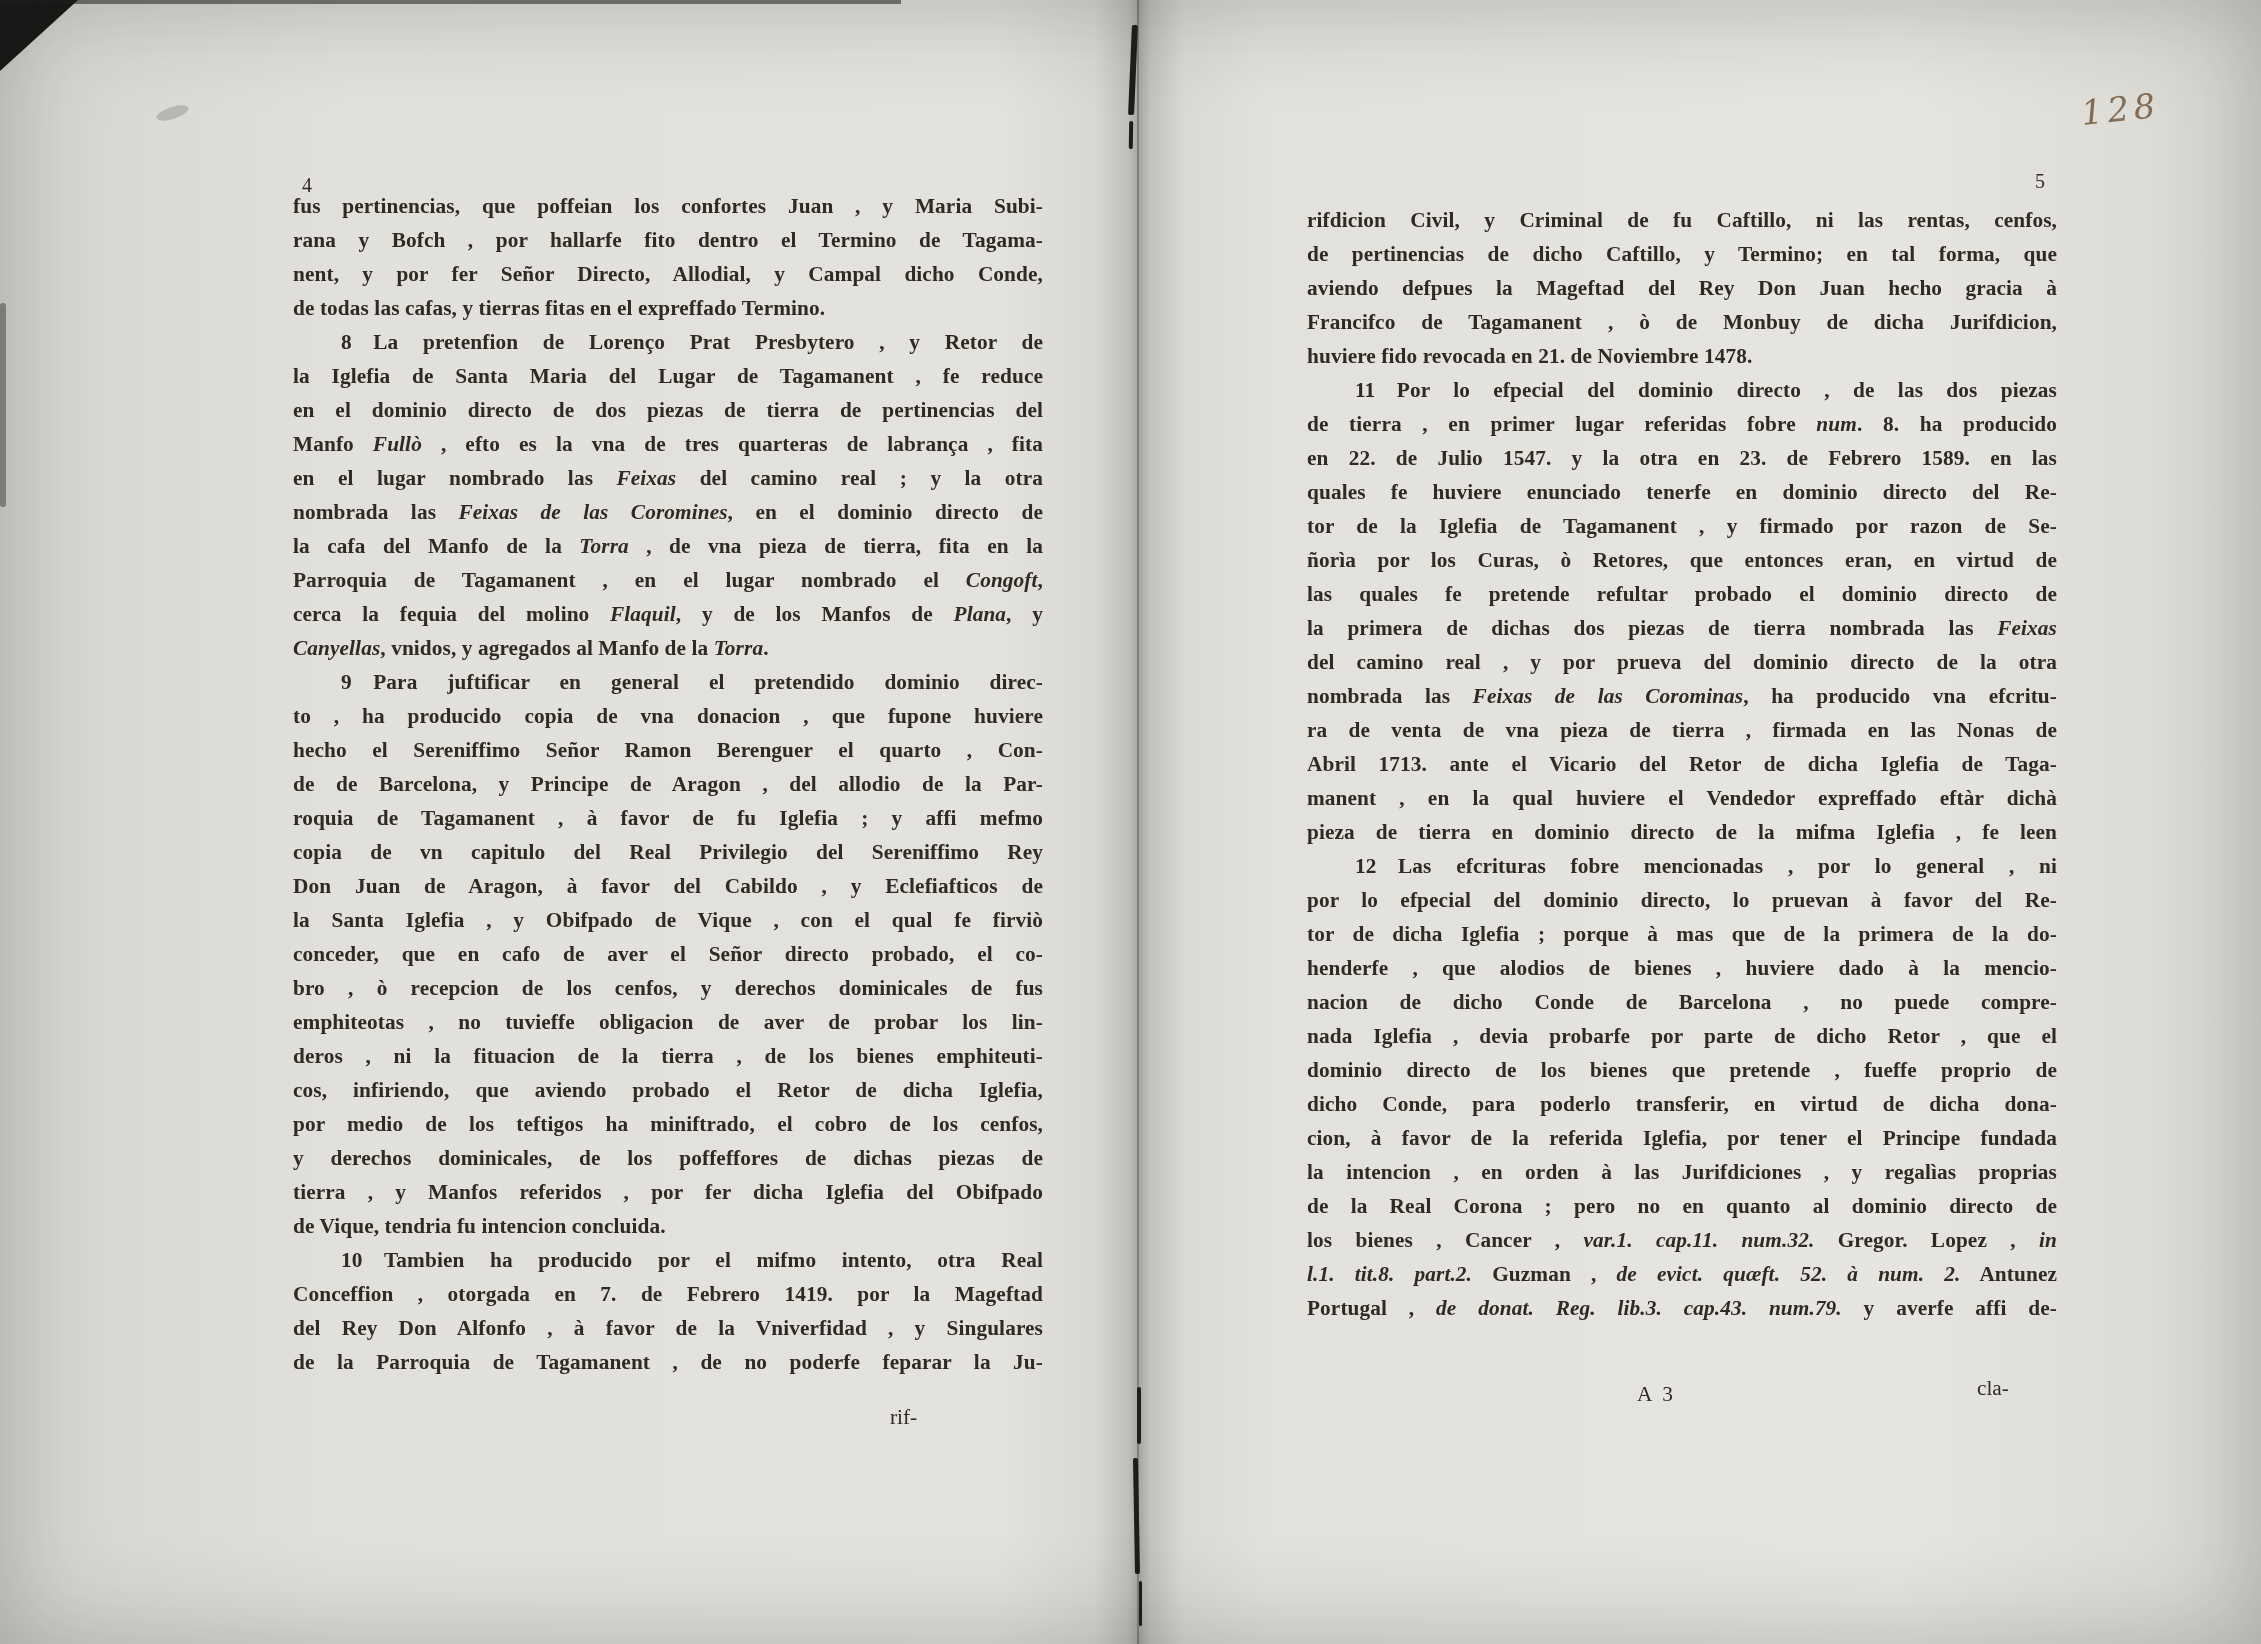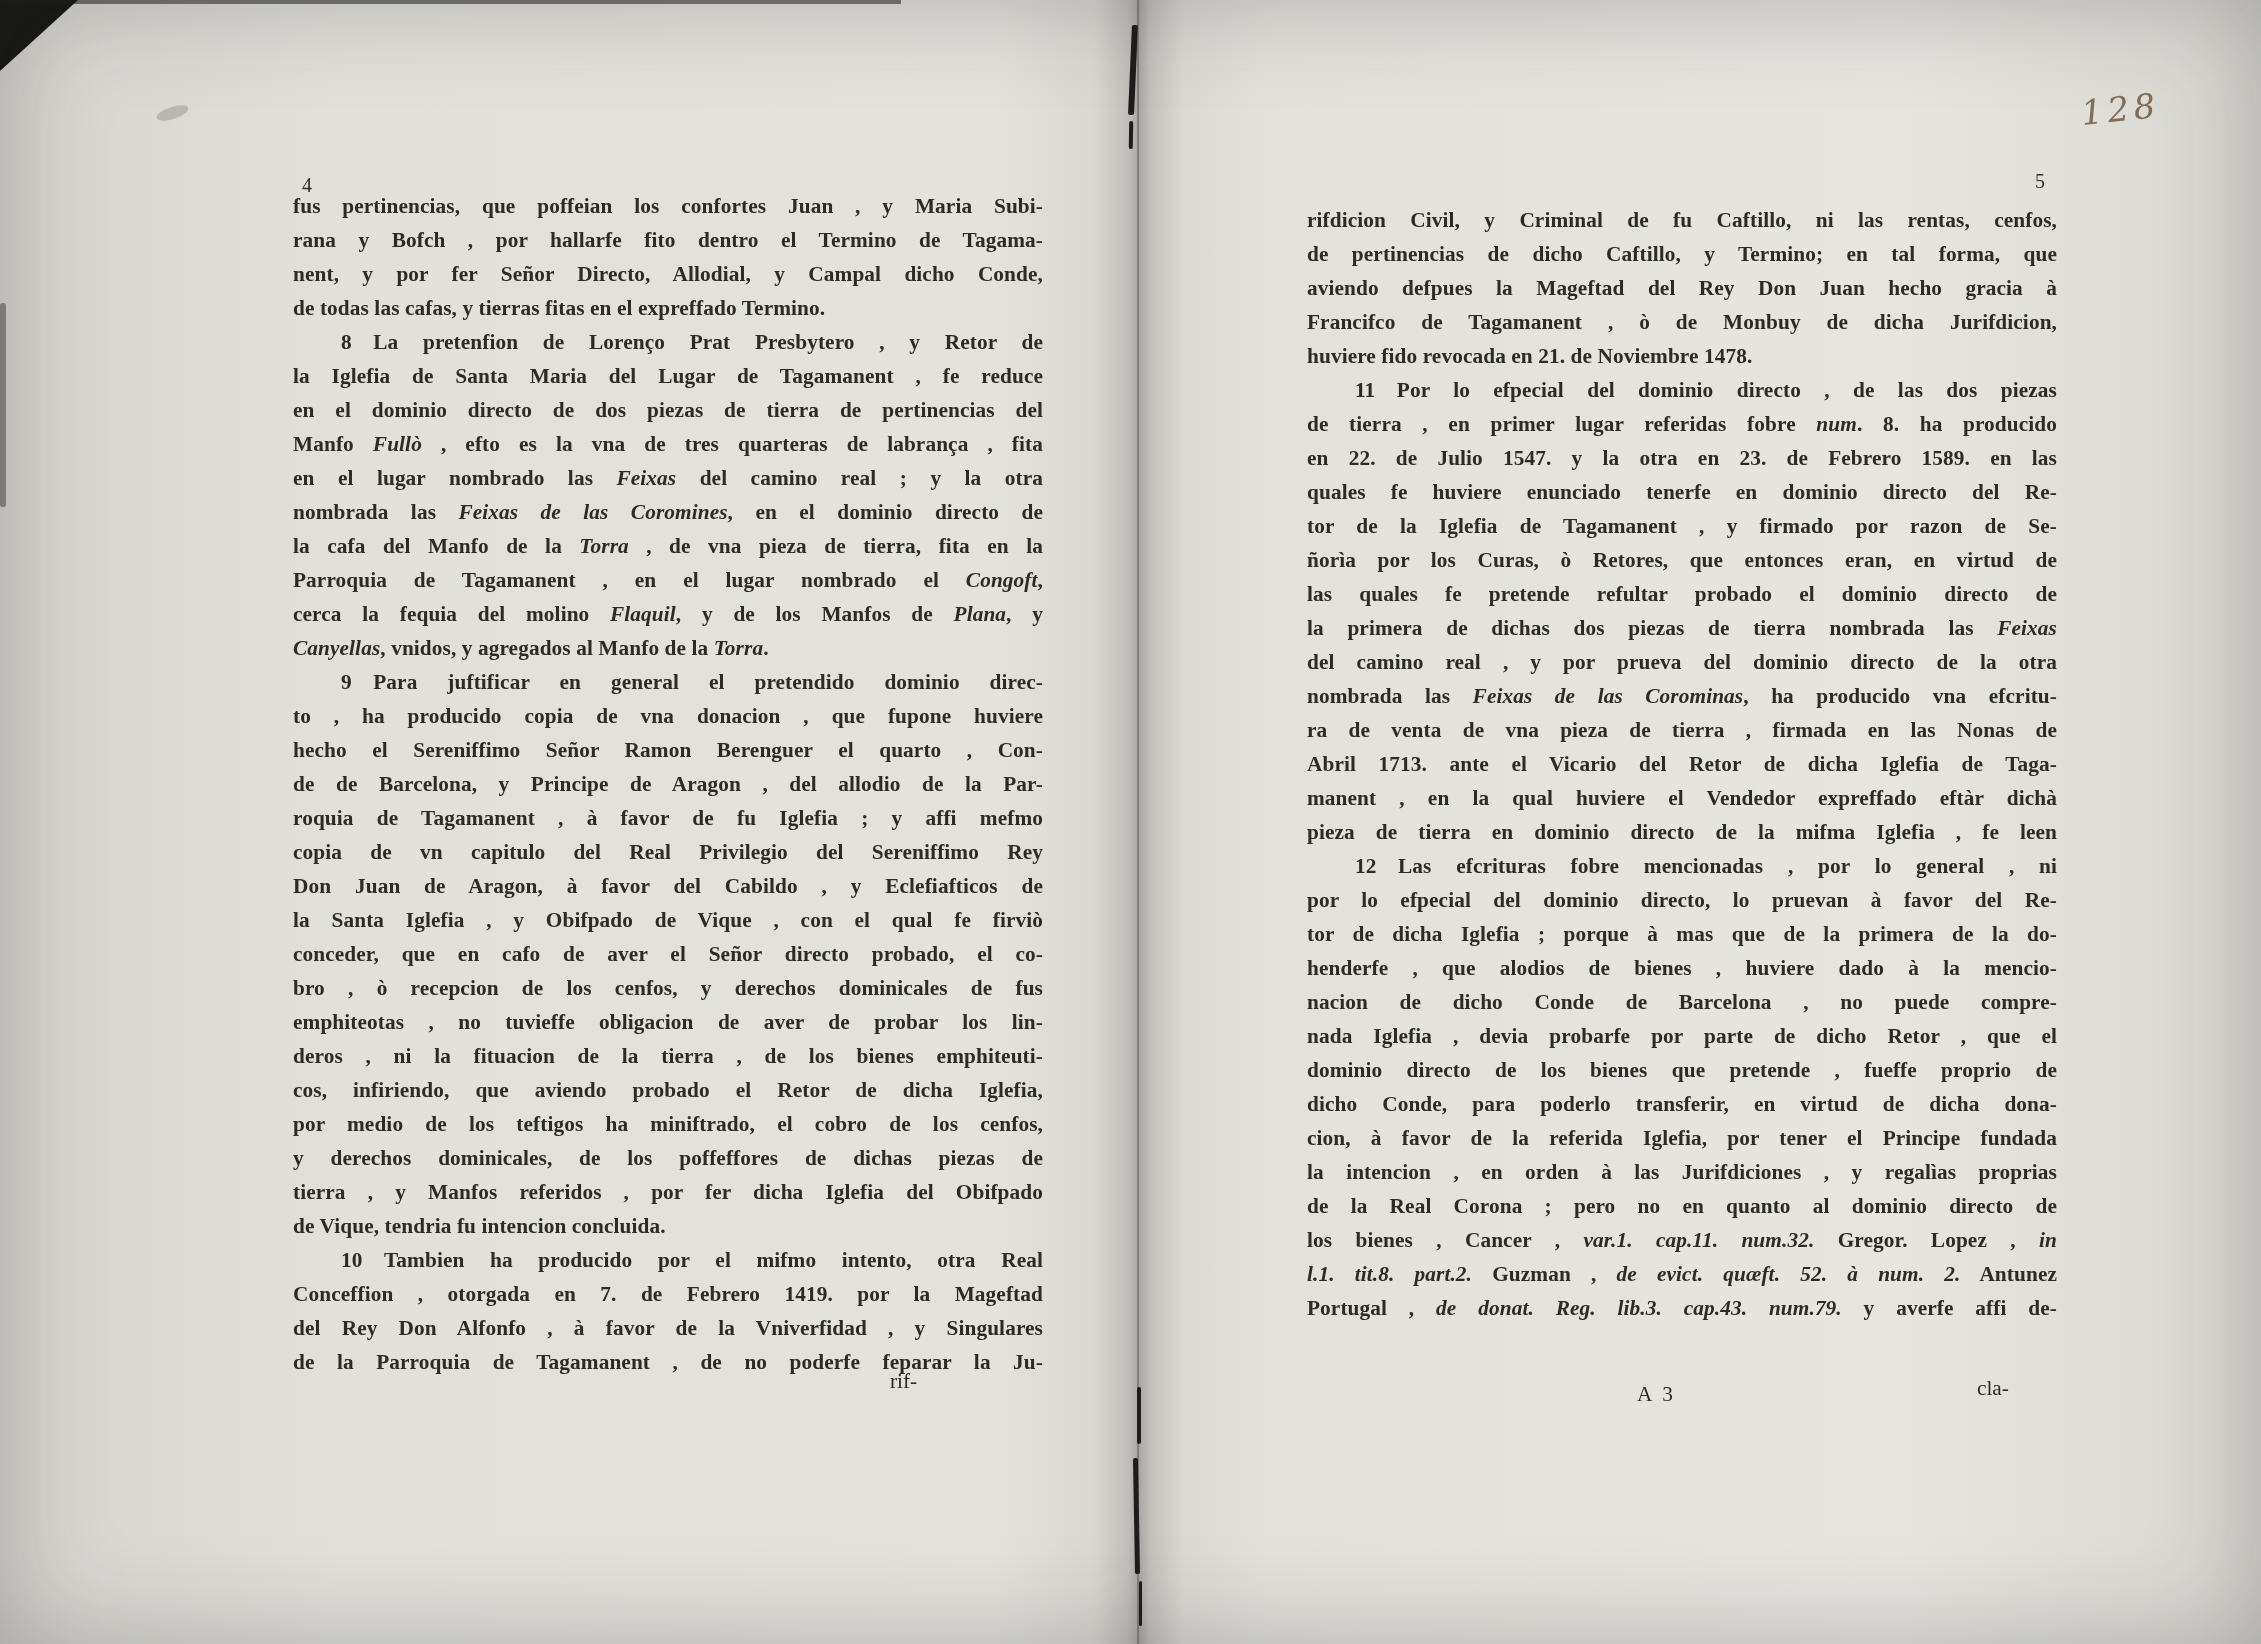--- a/index.html
+++ b/index.html
@@ -50,21 +50,21 @@
   }
   .textblock.tb-left{left:293px;top:189px;}
   .textblock.tb-right{left:1307px;top:203px;}
   .para{margin:0;font-weight:bold;}
   .line{white-space:normal;overflow:hidden;height:34px;}
   .line.just{text-align:justify;text-align-last:justify;}
   .line.indent{text-indent:48px;}
   .line i{font-style:italic;}
 
   .catchword{position:absolute;font-size:21.3px;color:#2e2a24;}
-  .catchword.cw-left{left:890px;top:1369px;text-align:center;}
+  .catchword.cw-left{left:890px;top:1405px;text-align:center;}
   .catchword.cw-right{left:1977px;top:1376px;}
   .signature{position:absolute;left:1637px;top:1374px;font-size:21.3px;color:#2e2a24;letter-spacing:2.8px;margin-top:8px;}
 </style>
 </head>
 <body>
 
 <div id="scan">
 
   <div class="gutter"></div>
   <div class="crease"></div>

